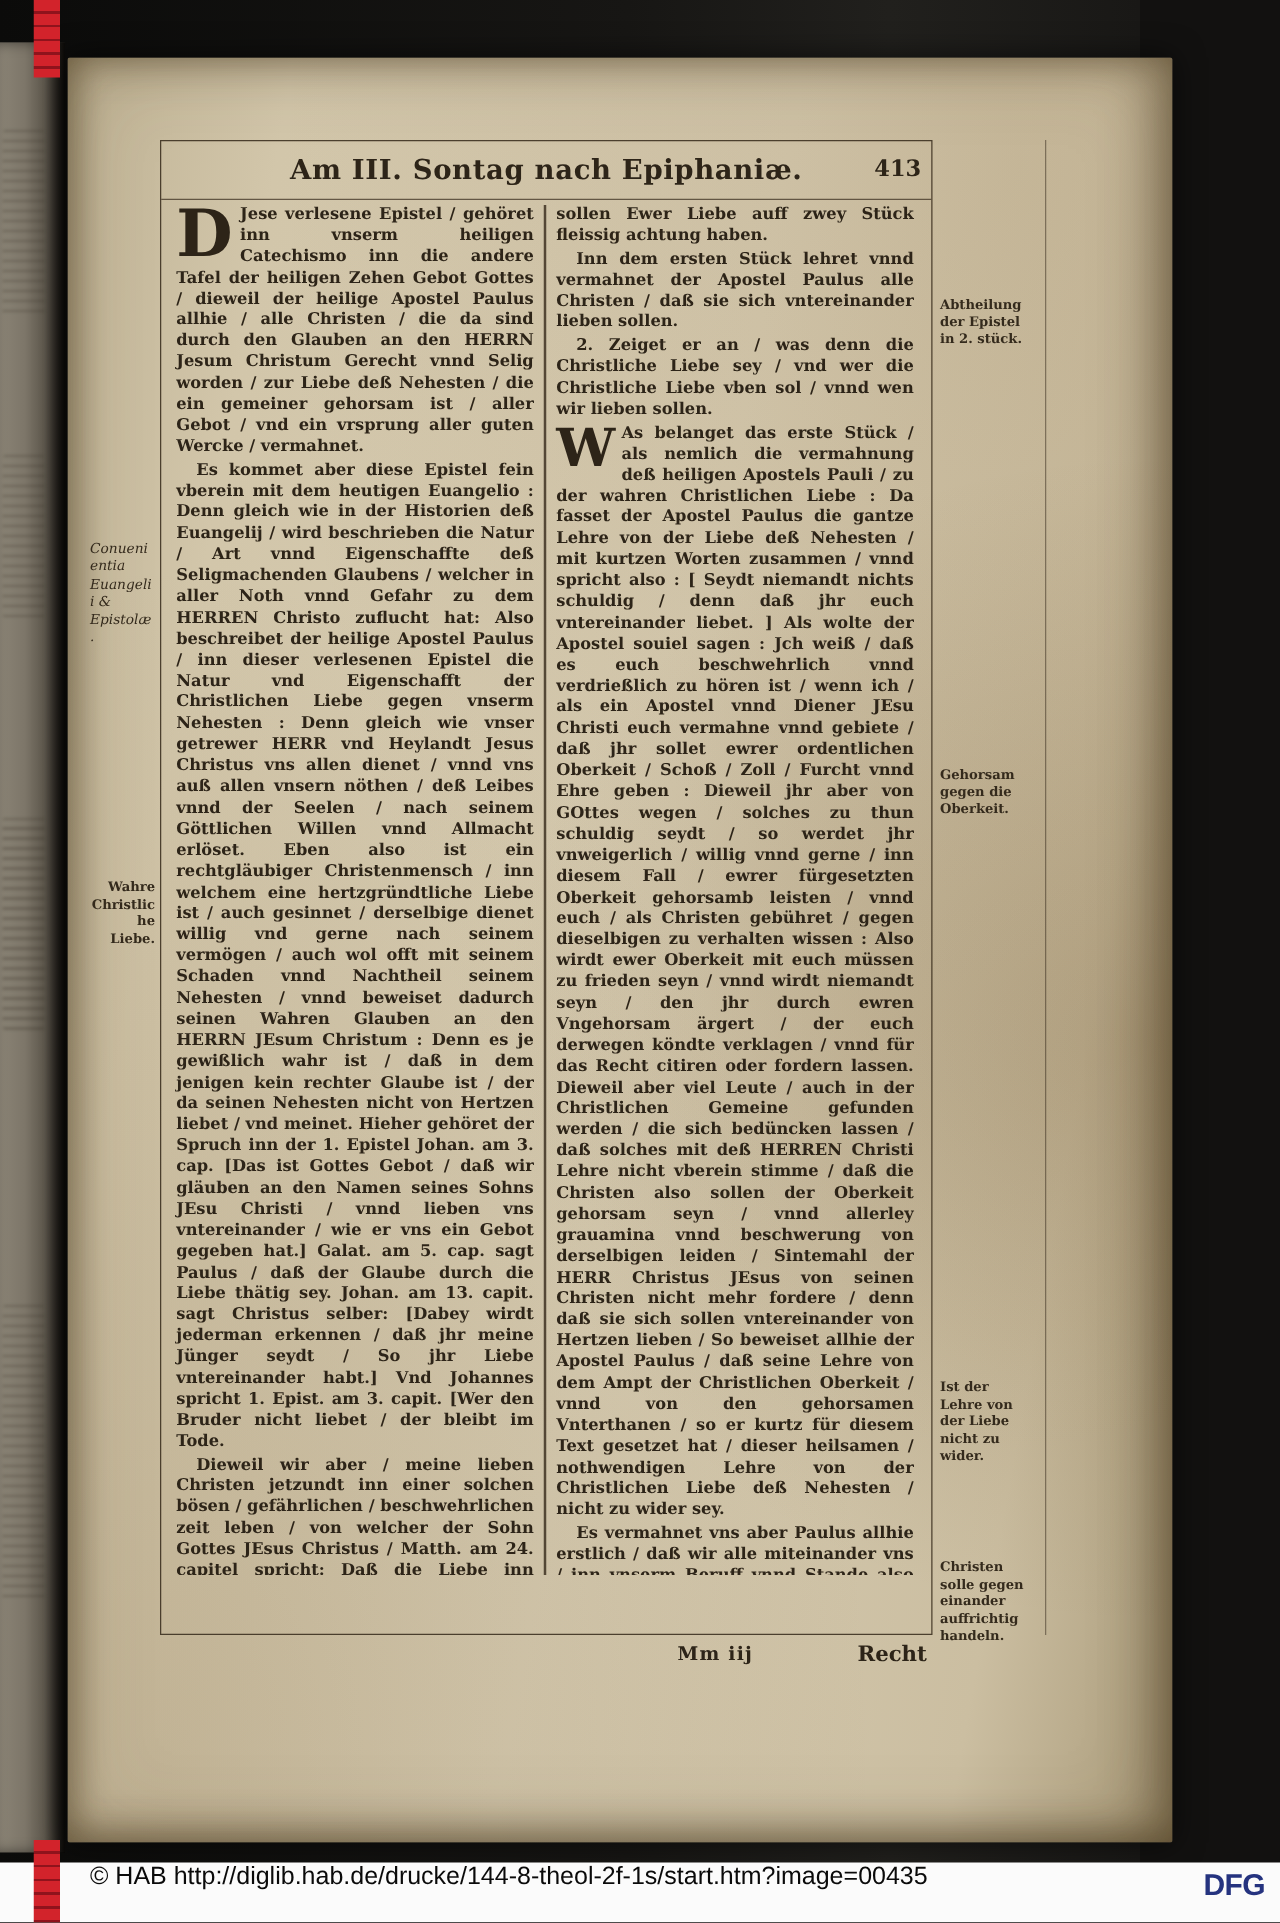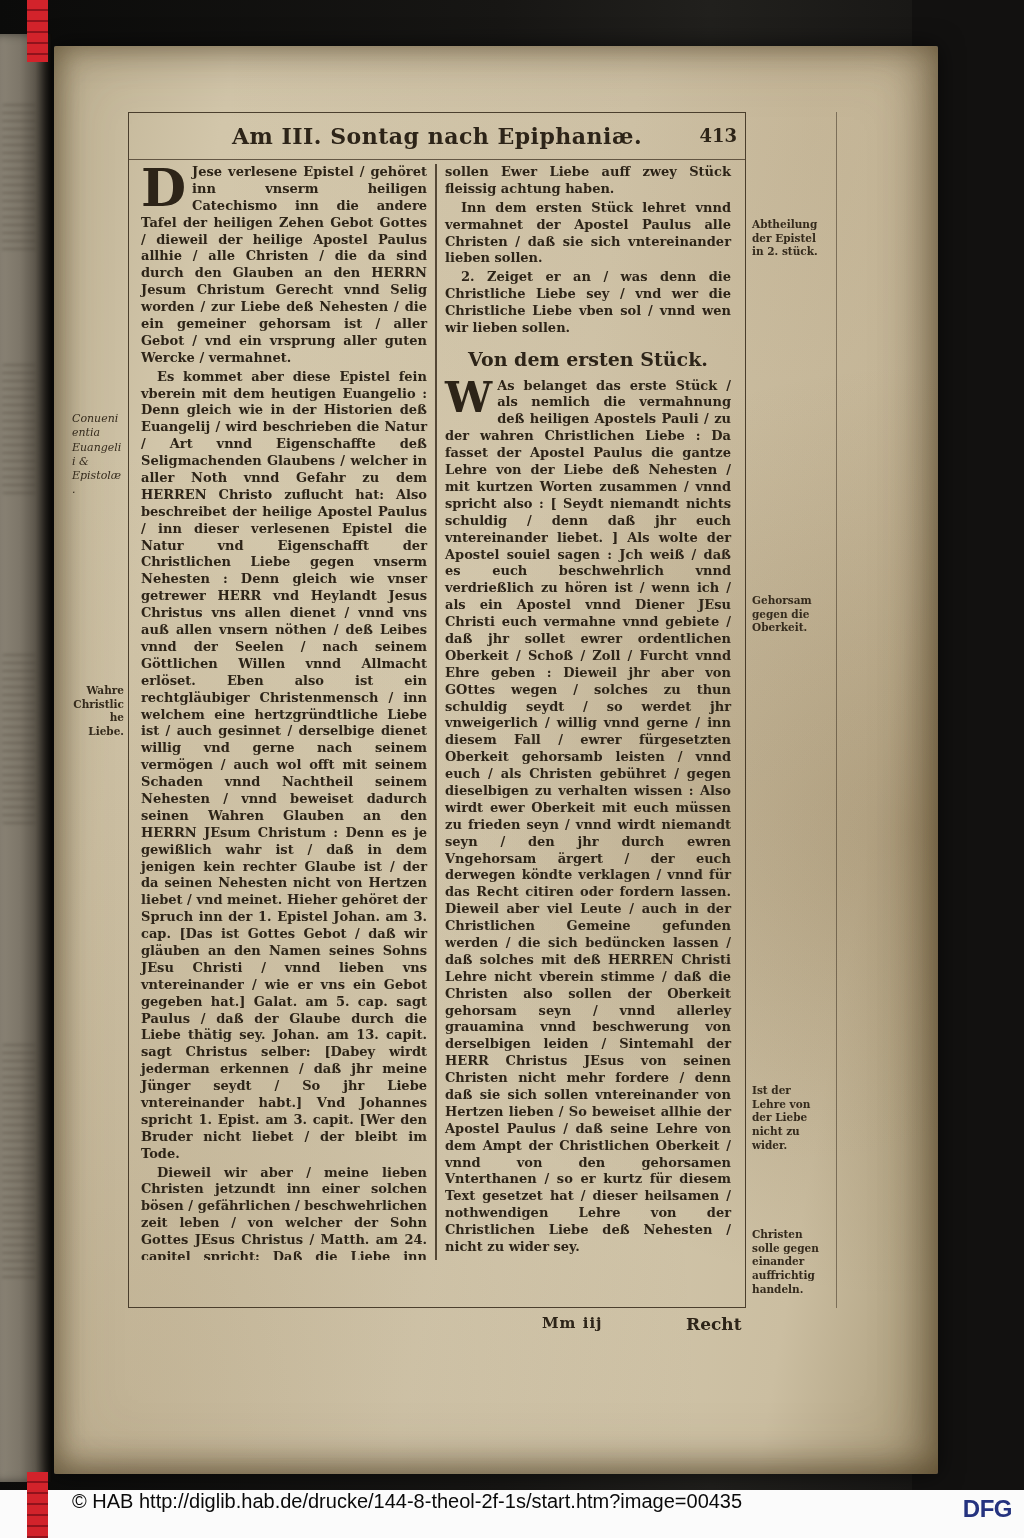--- a/index.html
+++ b/index.html
@@ -49,21 +49,21 @@
   .col-rule{width:2px;background:rgba(52,40,25,.8);margin:0 8px;}
   .col p{margin:0 0 2px 0;text-indent:16px;}
   .col p.no-indent{text-indent:0;}
   .dropcap{float:left;font-size:52px;line-height:42px;padding:3px 6px 0 0;font-weight:bold;}
   .dropcap.w{font-size:42px;line-height:36px;padding:2px 5px 0 0;}
   .sub-heading{font-size:19px;font-weight:bold;text-align:center;margin:10px 0 6px;}
 
   .outer-rule{position:absolute;left:782px;top:66px;width:1.4px;height:1196px;background:rgba(52,40,25,.5);}
 
   .mnote{position:absolute;font-size:10.5px;line-height:1.3;font-weight:bold;color:#342a1c;
-    overflow-wrap:break-word;}
+    overflow-wrap:break-word;margin-top:20px;}
   .mnote.antiqua{font-weight:normal;font-style:italic;font-size:11px;}
 
   .signature{position:absolute;left:488px;top:1268px;font-size:15px;font-weight:bold;letter-spacing:1px;}
   .catchword{position:absolute;left:632px;top:1268px;font-size:17px;font-weight:bold;}
 
   
   .viewer-bar{position:absolute;left:0;top:1490px;width:1024px;height:48px;background:#fbfbfb;
     display:flex;align-items:flex-start;font-family:"Liberation Sans",sans-serif;z-index:5;}
   .copyright{margin-left:72px;font-size:20px;color:#0a0a0a;}
   .dfg-logo{position:absolute;right:12px;top:5px;font-size:24px;font-weight:bold;color:#25337f;
@@ -99,21 +99,20 @@
           <p>Es kommet aber diese Epistel fein vberein mit dem heutigen Euangelio : Denn gleich wie in der Historien deß Euangelij / wird beschrieben die Natur / Art vnnd Eigenschaffte deß Seligmachenden Glaubens / welcher in aller Noth vnnd Gefahr zu dem HERREN Christo zuflucht hat: Also beschreibet der heilige Apostel Paulus / inn dieser verlesenen Epistel die Natur vnd Eigenschafft der Christlichen Liebe gegen vnserm Nehesten : Denn gleich wie vnser getrewer HERR vnd Heylandt Jesus Christus vns allen dienet / vnnd vns auß allen vnsern nöthen / deß Leibes vnnd der Seelen / nach seinem Göttlichen Willen vnnd Allmacht erlöset. Eben also ist ein rechtgläubiger Christenmensch / inn welchem eine hertzgründtliche Liebe ist / auch gesinnet / derselbige dienet willig vnd gerne nach seinem vermögen / auch wol offt mit seinem Schaden vnnd Nachtheil seinem Nehesten / vnnd beweiset dadurch seinen Wahren Glauben an den HERRN JEsum Christum : Denn es je gewißlich wahr ist / daß in dem jenigen kein rechter Glaube ist / der da seinen Nehesten nicht von Hertzen liebet / vnd meinet. Hieher gehöret der Spruch inn der 1. Epistel Johan. am 3. cap. [Das ist Gottes Gebot / daß wir gläuben an den Namen seines Sohns JEsu Christi / vnnd lieben vns vntereinander / wie er vns ein Gebot gegeben hat.] Galat. am 5. cap. sagt Paulus / daß der Glaube durch die Liebe thätig sey. Johan. am 13. capit. sagt Christus selber: [Dabey wirdt jederman erkennen / daß jhr meine Jünger seydt / So jhr Liebe vntereinander habt.] Vnd Johannes spricht 1. Epist. am 3. capit. [Wer den Bruder nicht liebet / der bleibt im Tode.</p>
           <p>Dieweil wir aber / meine lieben Christen jetzundt inn einer solchen bösen / gefährlichen / beschwehrlichen zeit leben / von welcher der Sohn Gottes JEsus Christus / Matth. am 24. capitel spricht: Daß die Liebe inn vieler Leuten Hertzen werde erkalten / so wöllen wir diese verlesene Epistel / darinnen wir werden zur Christlichen Liebe vermahnet / für vns nehmen / vnnd</p>
         </div>
 
         <div class="col-rule"></div>
 
         <div class="col">
           <p class="no-indent">sollen Ewer Liebe auff zwey Stück fleissig achtung haben.</p>
           <p>Inn dem ersten Stück lehret vnnd vermahnet der Apostel Paulus alle Christen / daß sie sich vntereinander lieben sollen.</p>
           <p>2. Zeiget er an / was denn die Christliche Liebe sey / vnd wer die Christliche Liebe vben sol / vnnd wen wir lieben sollen.</p>
-          <div class="sub-heading">Von dem ersten Stück.</div>
           <p class="no-indent"><span class="dropcap w">W</span><span>As belanget das erste Stück / als nemlich die vermahnung deß heiligen Apostels Pauli / zu der wahren Christlichen Liebe : Da fasset der Apostel Paulus die gantze Lehre von der Liebe deß Nehesten / mit kurtzen Worten zusammen / vnnd spricht also : [ Seydt niemandt nichts schuldig / denn daß jhr euch vntereinander liebet. ] Als wolte der Apostel souiel sagen : Jch weiß / daß es euch beschwehrlich vnnd verdrießlich zu hören ist / wenn ich / als ein Apostel vnnd Diener JEsu Christi euch vermahne vnnd gebiete / daß jhr sollet ewrer ordentlichen Oberkeit / Schoß / Zoll / Furcht vnnd Ehre geben : Dieweil jhr aber von GOttes wegen / solches zu thun schuldig seydt / so werdet jhr vnweigerlich / willig vnnd gerne / inn diesem Fall / ewrer fürgesetzten Oberkeit gehorsamb leisten / vnnd euch / als Christen gebühret / gegen dieselbigen zu verhalten wissen : Also wirdt ewer Oberkeit mit euch müssen zu frieden seyn / vnnd wirdt niemandt seyn / den jhr durch ewren Vngehorsam ärgert / der euch derwegen köndte verklagen / vnnd für das Recht citiren oder fordern lassen. Dieweil aber viel Leute / auch in der Christlichen Gemeine gefunden werden / die sich bedüncken lassen / daß solches mit deß HERREN Christi Lehre nicht vberein stimme / daß die Christen also sollen der Oberkeit gehorsam seyn / vnnd allerley grauamina vnnd beschwerung von derselbigen leiden / Sintemahl der HERR Christus JEsus von seinen Christen nicht mehr fordere / denn daß sie sich sollen vntereinander von Hertzen lieben / So beweiset allhie der Apostel Paulus / daß seine Lehre von dem Ampt der Christlichen Oberkeit / vnnd von den gehorsamen Vnterthanen / so er kurtz für diesem Text gesetzet hat / dieser heilsamen / nothwendigen Lehre von der Christlichen Liebe deß Nehesten / nicht zu wider sey.</span></p>
           <p>Es vermahnet vns aber Paulus allhie erstlich / daß wir alle miteinander vns / inn vnserm Beruff vnnd Stande also verhalten sollen / damit niemandt von vns mit</p>
         </div>
       </div>
     </div>
 
     <div class="outer-rule"></div>
 
     <div class="mnote antiqua" style="left:18px;top:366px;width:52px;">Conuenientia Euangelii &amp; Epistolæ.</div>
     <div class="mnote" style="left:18px;top:638px;width:52px;text-align:right;">Wahre Christliche Liebe.</div>

